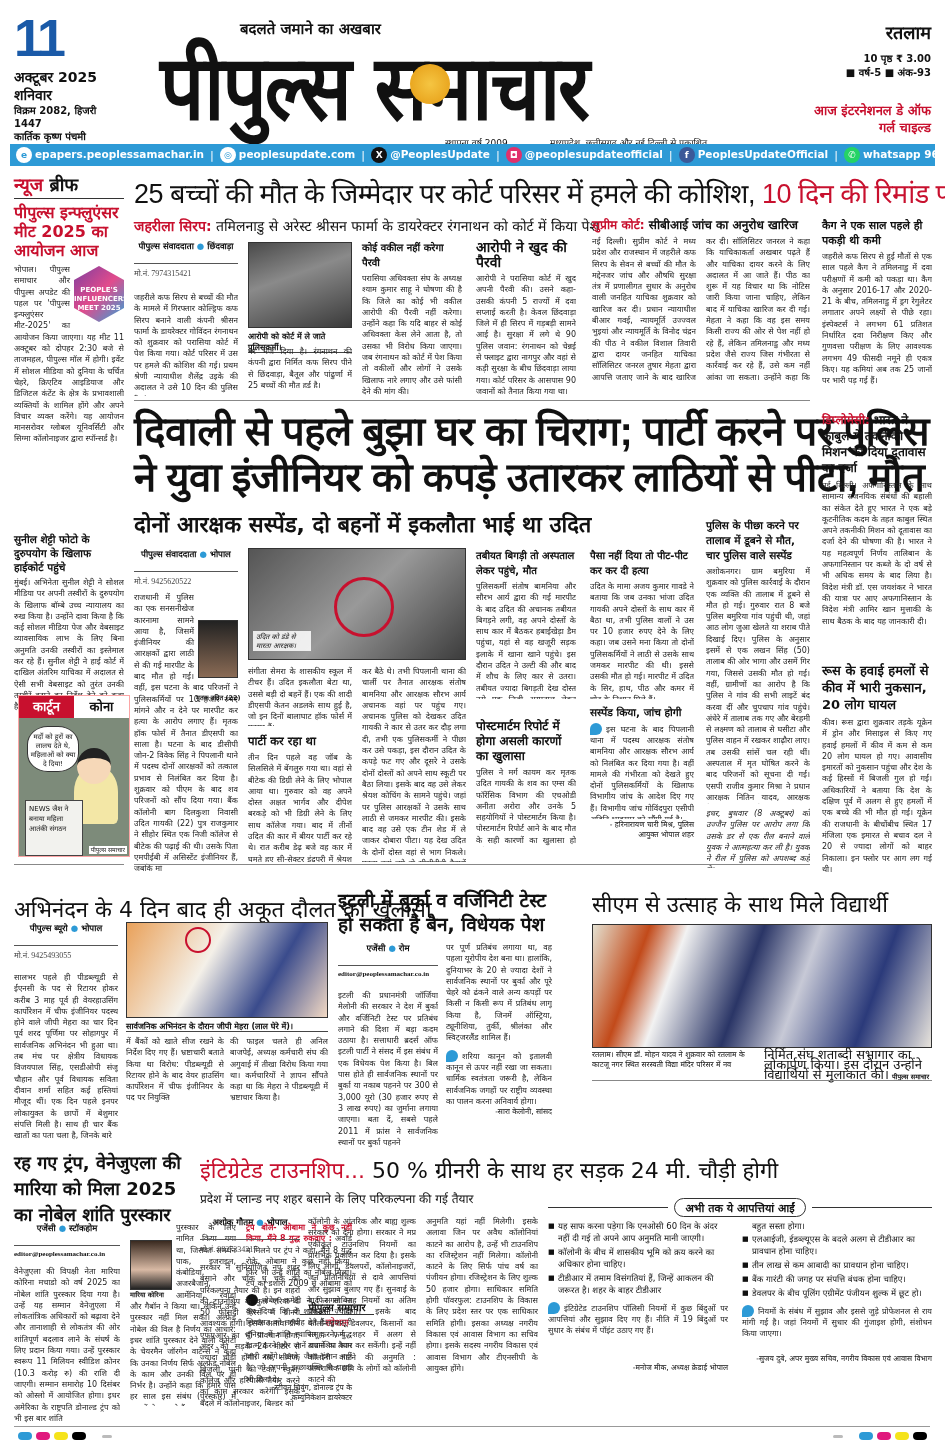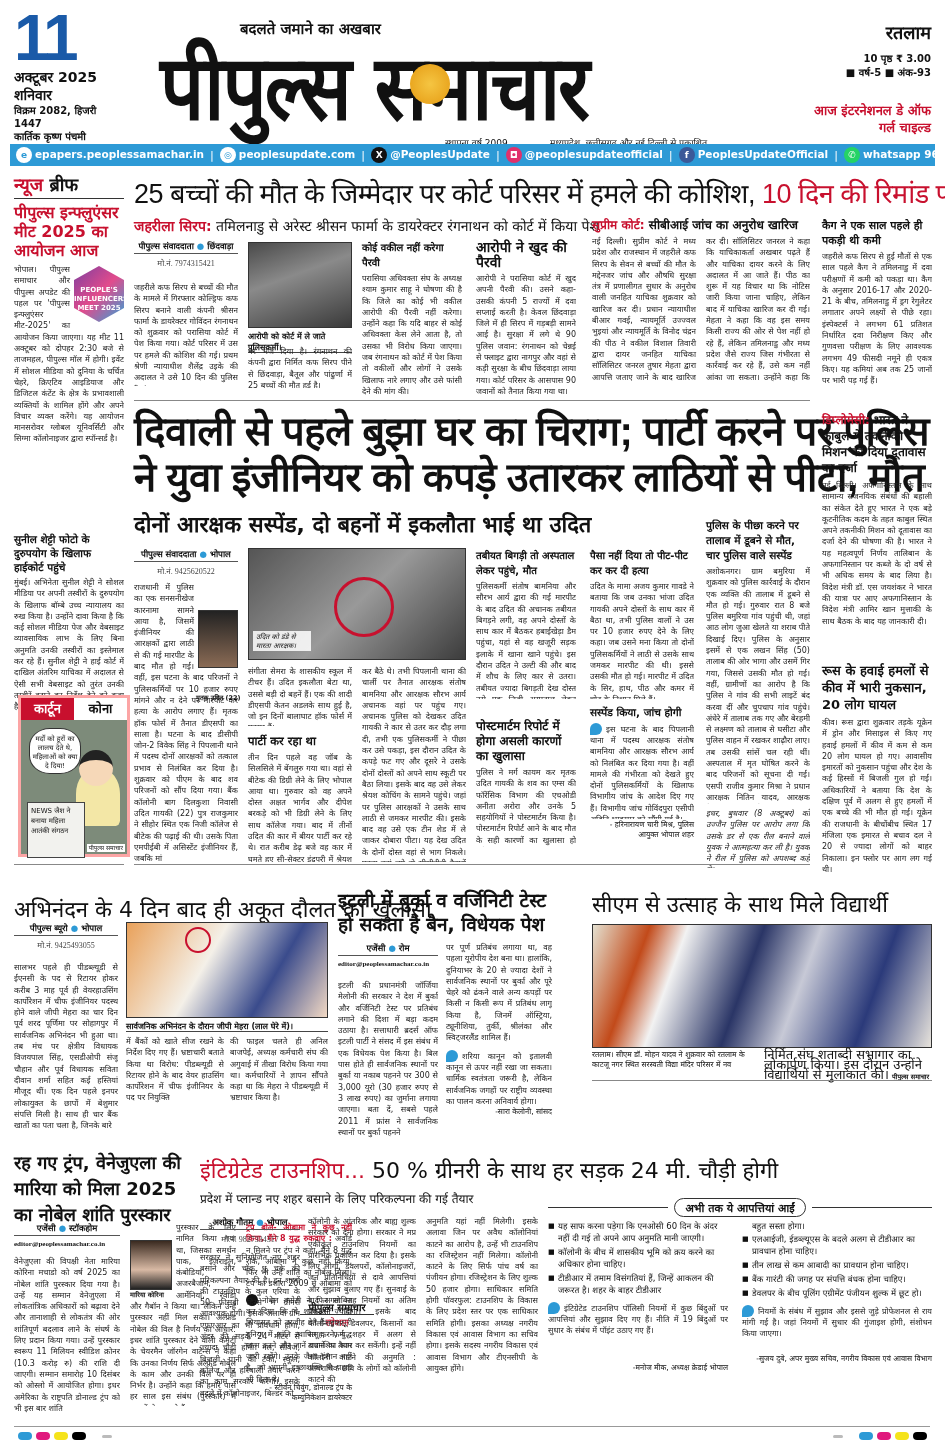--- a/index.html
+++ b/index.html
@@ -1,19 +1,19 @@
 <!DOCTYPE html>
 <html><head>
 <meta charset="utf-8">
 <style>
 *{box-sizing:border-box;margin:0;padding:0}
 body{width:945px;height:1445px;background:#fff;font-family:"DejaVu Sans","Liberation Sans",sans-serif;color:#111;position:relative;overflow:hidden}
 .abs{position:absolute}
 .hdr-date{left:14px;top:8px;width:110px;text-align:left}
-.big-date{font-family:"Liberation Sans",sans-serif;font-weight:bold;font-size:64px;color:#1a5aa8;line-height:60px;letter-spacing:-3px}
+.big-date{font-family:"Liberation Sans",sans-serif;font-weight:bold;font-size:52px;color:#1a5aa8;line-height:60px;letter-spacing:-3px}
 .date-line{font-weight:bold;font-size:14px;line-height:18px}
 .date-small{font-size:10px;font-weight:bold;line-height:13px}
 .masthead{left:160px;top:14px;width:640px;height:120px}
 .tagline{position:absolute;left:80px;top:4px;font-weight:bold;font-size:15px}
 .mast-title{position:absolute;left:0;top:22px;font-family:"DejaVu Sans",sans-serif;font-weight:900;font-size:78px;letter-spacing:-2px;line-height:90px;transform:scaleY(1.15);transform-origin:top}
 .logo-emblem{position:absolute;left:250px;top:50px;width:40px;height:40px;border-radius:50%;background:radial-gradient(circle,#f5c542,#e59a12);}
 .sub-est{position:absolute;left:285px;top:122px;font-size:9px}
 .sub-pub{position:absolute;left:390px;top:122px;font-size:9px}
 .hdr-right{right:14px;top:20px;width:130px;text-align:right}
 .city{font-weight:bold;font-size:18px}
@@ -25,34 +25,34 @@
 .col-text{font-size:8px;line-height:11.3px;text-align:justify;color:#222;overflow:hidden}
 .brief{left:14px;top:172px;width:110px}
 .brief-kicker{font-weight:bold;font-size:18px;border-bottom:1px solid #333;padding-bottom:2px}
 .brief-kicker .red{color:#c8102e}
 .brief-title{color:#c8102e;font-weight:bold;font-size:16px;line-height:19px;margin:4px 0}
 .meet-logo{display:inline-block;width:50px;height:56px;float:right;margin:2px 0 2px 4px;background:linear-gradient(135deg,#7b3fa0,#e24b8c,#2ea5d9);clip-path:polygon(50% 0,100% 25%,100% 75%,50% 100%,0 75%,0 25%);color:#fff;font-size:7px;font-weight:bold;text-align:center;padding-top:20px;line-height:9px}
 .h-main{font-size:27px;line-height:32px;white-space:nowrap;font-family:"Liberation Sans",sans-serif;letter-spacing:-0.5px}
 .h-main .red{color:#c8102e}
 .kicker-line{font-size:14px;white-space:nowrap}
 .kicker-line .red{color:#c8102e;font-weight:bold}
-.byline{font-size:8.5px;text-align:center;border-bottom:1px solid #555;padding-bottom:2px;font-weight:bold}
+.byline{font-size:8.5px;text-align:center;border-bottom:1px solid #555;padding-bottom:12px;font-weight:bold}
 .byline .dot{color:#2d9ad6}
-.mob{font-size:8px;text-align:center;color:#444;margin-top:3px;font-family:"Liberation Serif",serif}
+.mob{font-size:8px;color:#444;margin-top:3px;font-family:"Liberation Serif",serif}
 .photo{background:linear-gradient(160deg,#4a4a4a,#8a8a8a 40%,#3a3a3a);border:1px solid #333}
 .photo-color{background:linear-gradient(140deg,#c8d4dc,#6f7f95 30%,#2e3a6e 60%,#c9a27a)}
 .caption{font-size:8px;font-weight:bold;border-bottom:1px solid #444}
 .sub-h{font-weight:bold;font-size:11.5px;line-height:15px;margin-bottom:3px}
 .sub-h .red{color:#c8102e}
 .rule{background:#888;height:1px}
 .h-big{font-family:"Liberation Sans",sans-serif;font-weight:bold;font-size:40px;line-height:46px;letter-spacing:-0.5px;white-space:nowrap}
 .h-sub{font-size:22px;line-height:26px;white-space:nowrap;font-weight:bold}
 .side-h{font-weight:bold;font-size:15px;line-height:19px}
 .side-h .red{color:#c8102e}
-.cartoon{left:18px;top:695px;width:112px;height:162px;border:3px solid #fca5a5;background:#7d8b7a}
+.cartoon{left:18px;top:695px;width:112px;height:162px;border:1px solid #fca5a5;background:#7d8b7a}
 .cartoon-tab{display:flex;height:22px}
 .cartoon-tab .a{background:#c8102e;color:#fff;font-weight:bold;font-size:13px;width:50%;text-align:center;line-height:22px}
 .cartoon-tab .b{background:#fff;color:#111;font-weight:bold;font-size:13px;width:50%;text-align:center;line-height:22px}
 .bubble{position:absolute;left:8px;top:30px;width:52px;height:46px;background:#fff;border-radius:40%;border:1px solid #333;font-size:7px;text-align:center;padding-top:6px;line-height:9px}
 .toon{position:absolute;left:55px;top:70px;width:44px;height:58px;background:#f3e7a6;border-radius:45% 45% 10% 10%}
 .toon-head{position:absolute;left:58px;top:52px;width:34px;height:36px;background:#f6d8b8;border-radius:50%;border-top:10px solid #222}
 .paper{position:absolute;left:6px;top:104px;width:58px;height:56px;background:#f2f2ee;border:1px solid #444;font-size:7px;padding:3px;line-height:10px}
 .quote-ico{display:inline-block;width:12px;height:12px;background:#2d9ad6;border-radius:50% 50% 50% 0;margin-right:4px;vertical-align:middle}
 .bullet{font-size:8.5px;line-height:12px;margin-bottom:2px;padding-left:10px;position:relative}
 .bullet:before{content:"■";position:absolute;left:0;top:0;font-size:7px}

